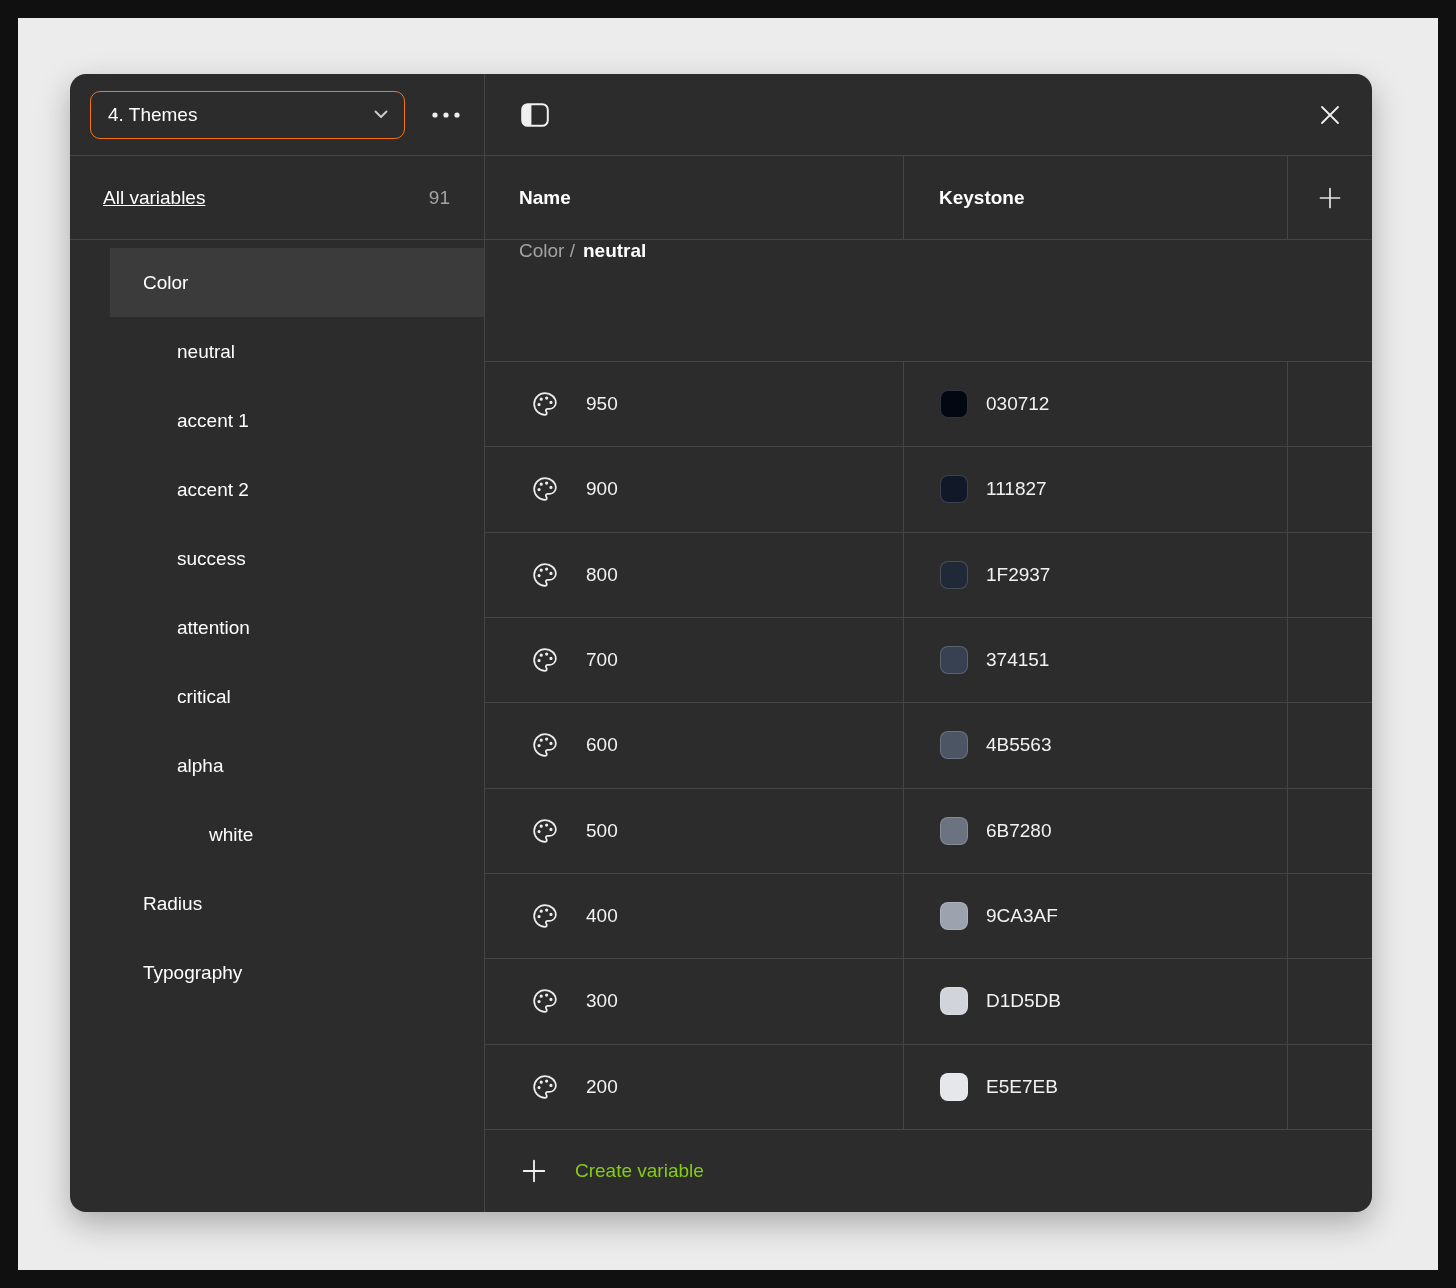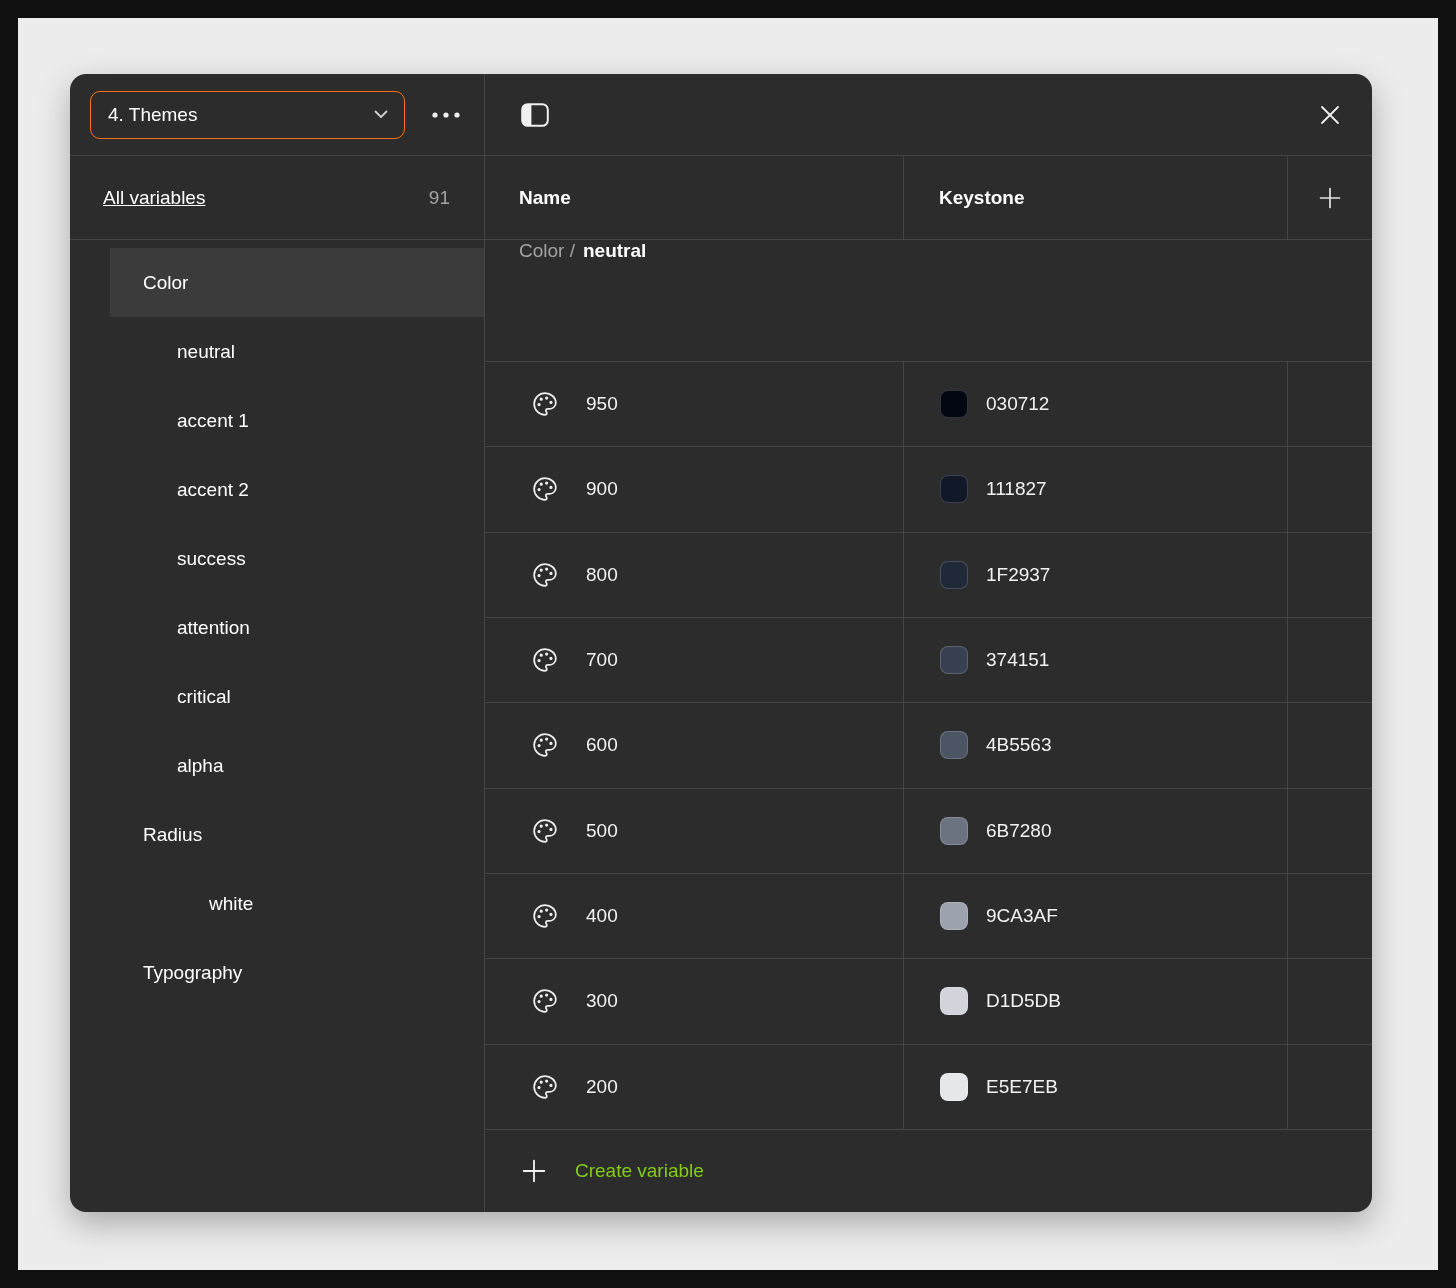--- a/index.html
+++ b/index.html
@@ -183,25 +183,25 @@
           </div>
         <div class="side-item indent1">
             <span>attention</span>
           </div>
         <div class="side-item indent1">
             <span>critical</span>
           </div>
         <div class="side-item indent1">
             <span>alpha</span>
           </div>
+        <div class="side-item indent2">
+            <span>white</span>
+          </div>
         <div class="side-item">
             <span>Radius</span>
-          </div>
-        <div class="side-item indent2">
-            <span>white</span>
           </div>
         <div class="side-item">
             <span>Typography</span>
           </div>
       </div>
     </div>
 
     <div class="main">
       <div class="main-top">
         <button class="icon-btn">

